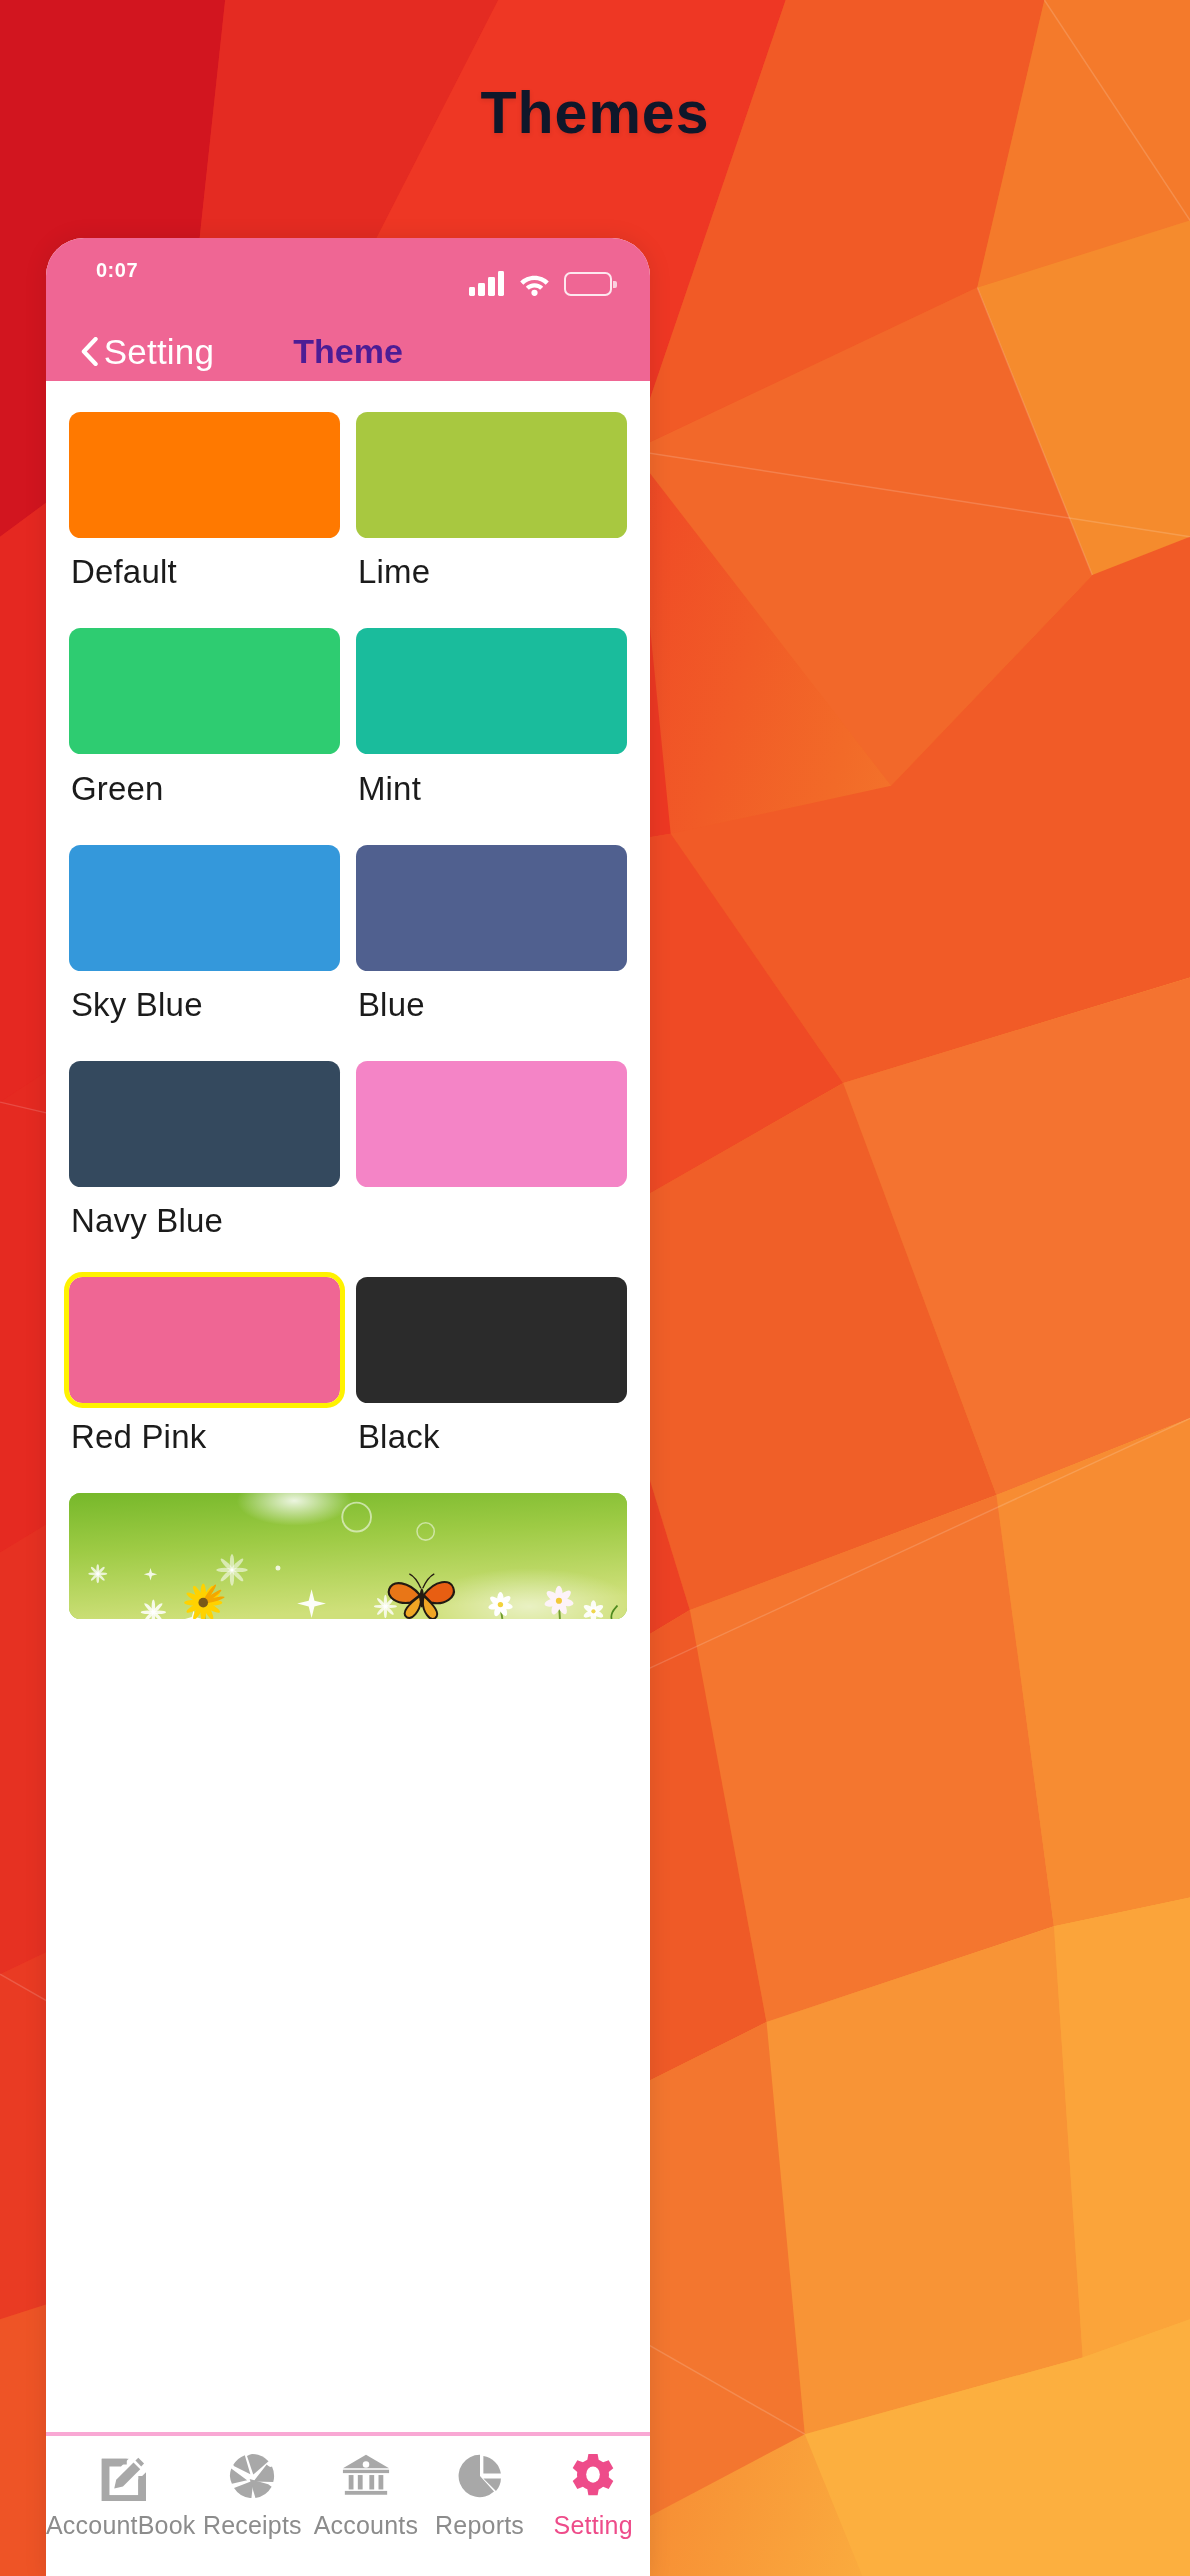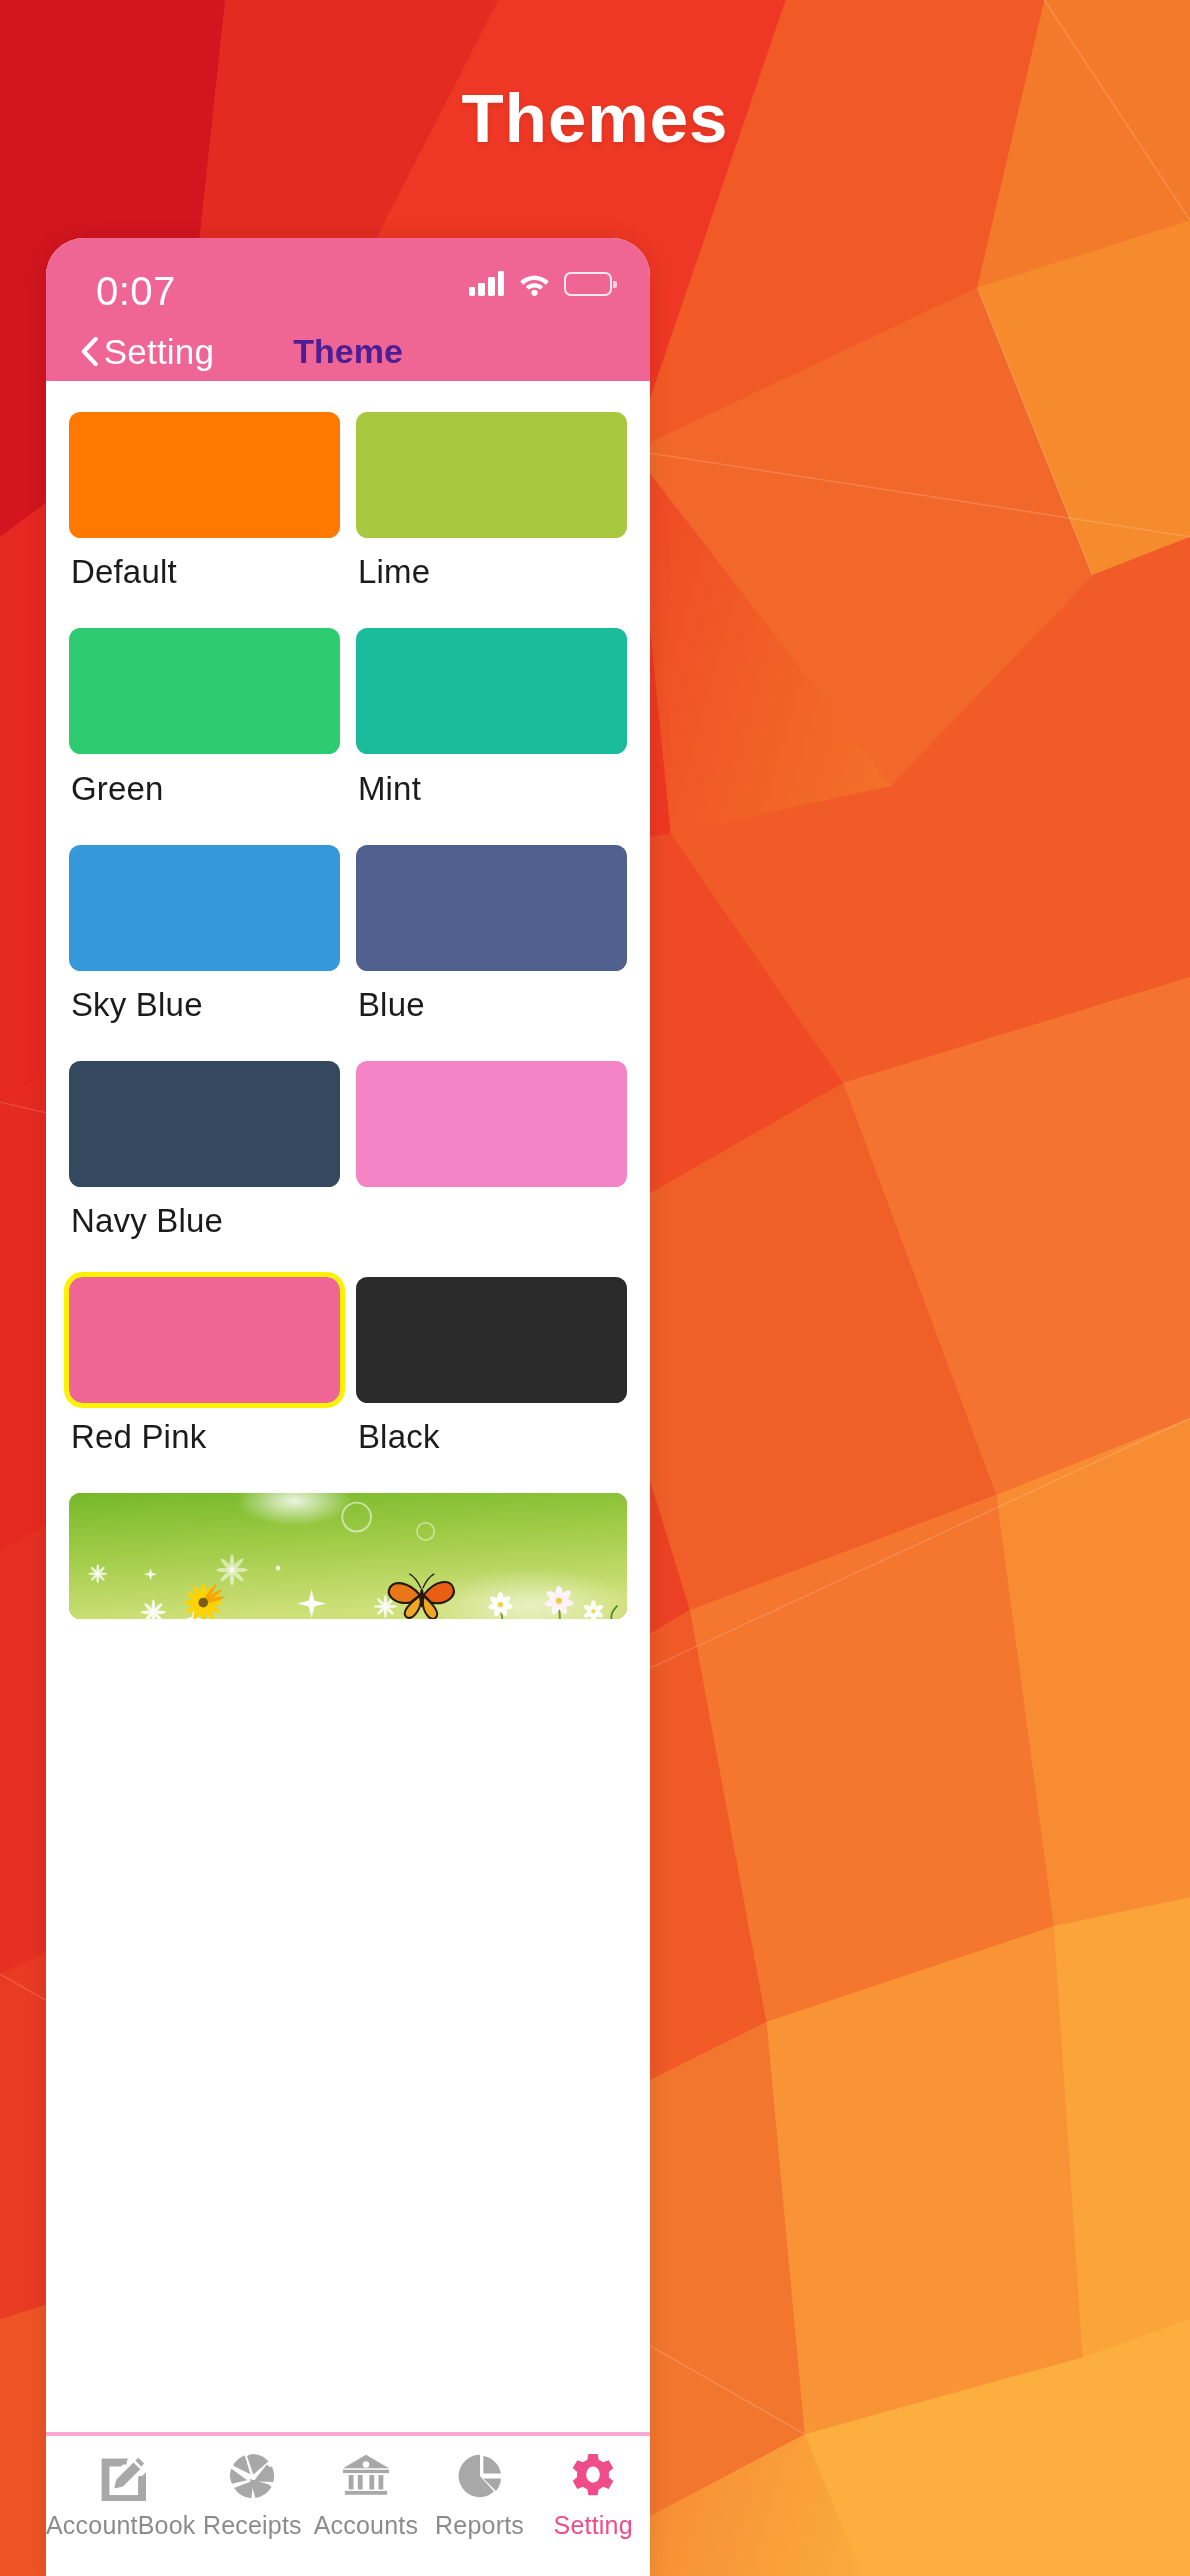--- a/index.html
+++ b/index.html
@@ -11,22 +11,22 @@
   body { position: relative; background: #ef4123; }
 
   
   #wallpaper { position: absolute; inset: 0; width: 1190px; height: 2576px; z-index: 0; }
 
   
   .page-title {
     position: absolute;
     top: 79px; left: 0; width: 1190px;
     text-align: center;
-    color: #ffffff;
-    font-size: 69px;
+    color: #0f172a;
+    font-size: 59px;
     font-weight: bold;
     letter-spacing: 1px;
     z-index: 5;
     text-shadow: 0 1.9px 5.8px rgba(0,0,0,0.10);
   }
 
   
   .phone {
     position: absolute;
     left: 46px; top: 238px;
@@ -41,24 +41,24 @@
   
   .statusbar {
     height: 84px;
     background: #ef6694;
     position: relative;
     display: flex;
     align-items: center;
   }
   .status-time {
     position: absolute;
-    left: 50px; top: 31px;
+    left: 50px; top: 21px;
     color: #ffffff;
-    font-size: 40px;
-    font-weight: normal;
+    font-size: 20px;
+    font-weight: bold;
     letter-spacing: 0.5px;
   }
   .status-icons {
     position: absolute;
     right: 38px; top: 25px;
     display: flex;
     align-items: flex-end;
     gap: 13.4px;
     height: 33px;
   }

